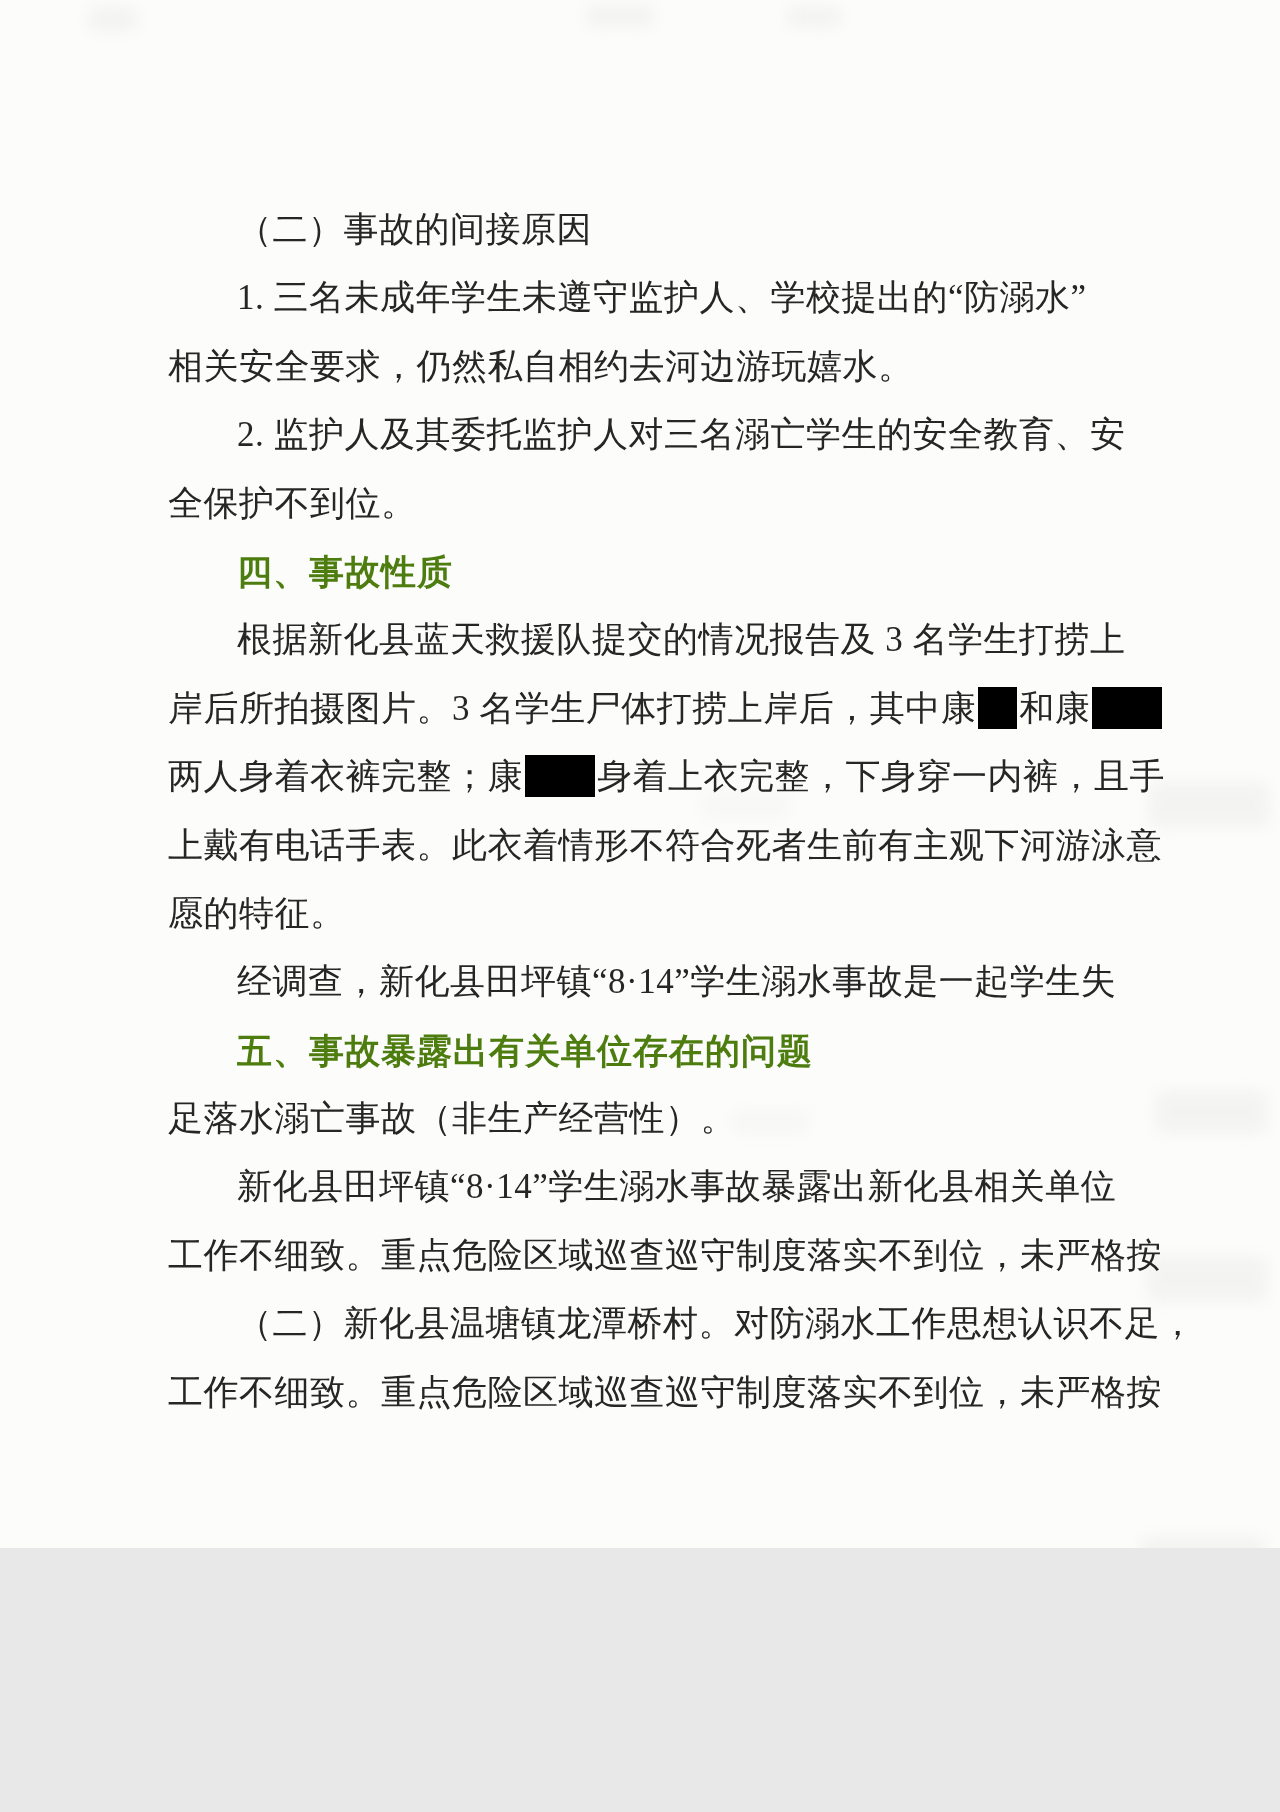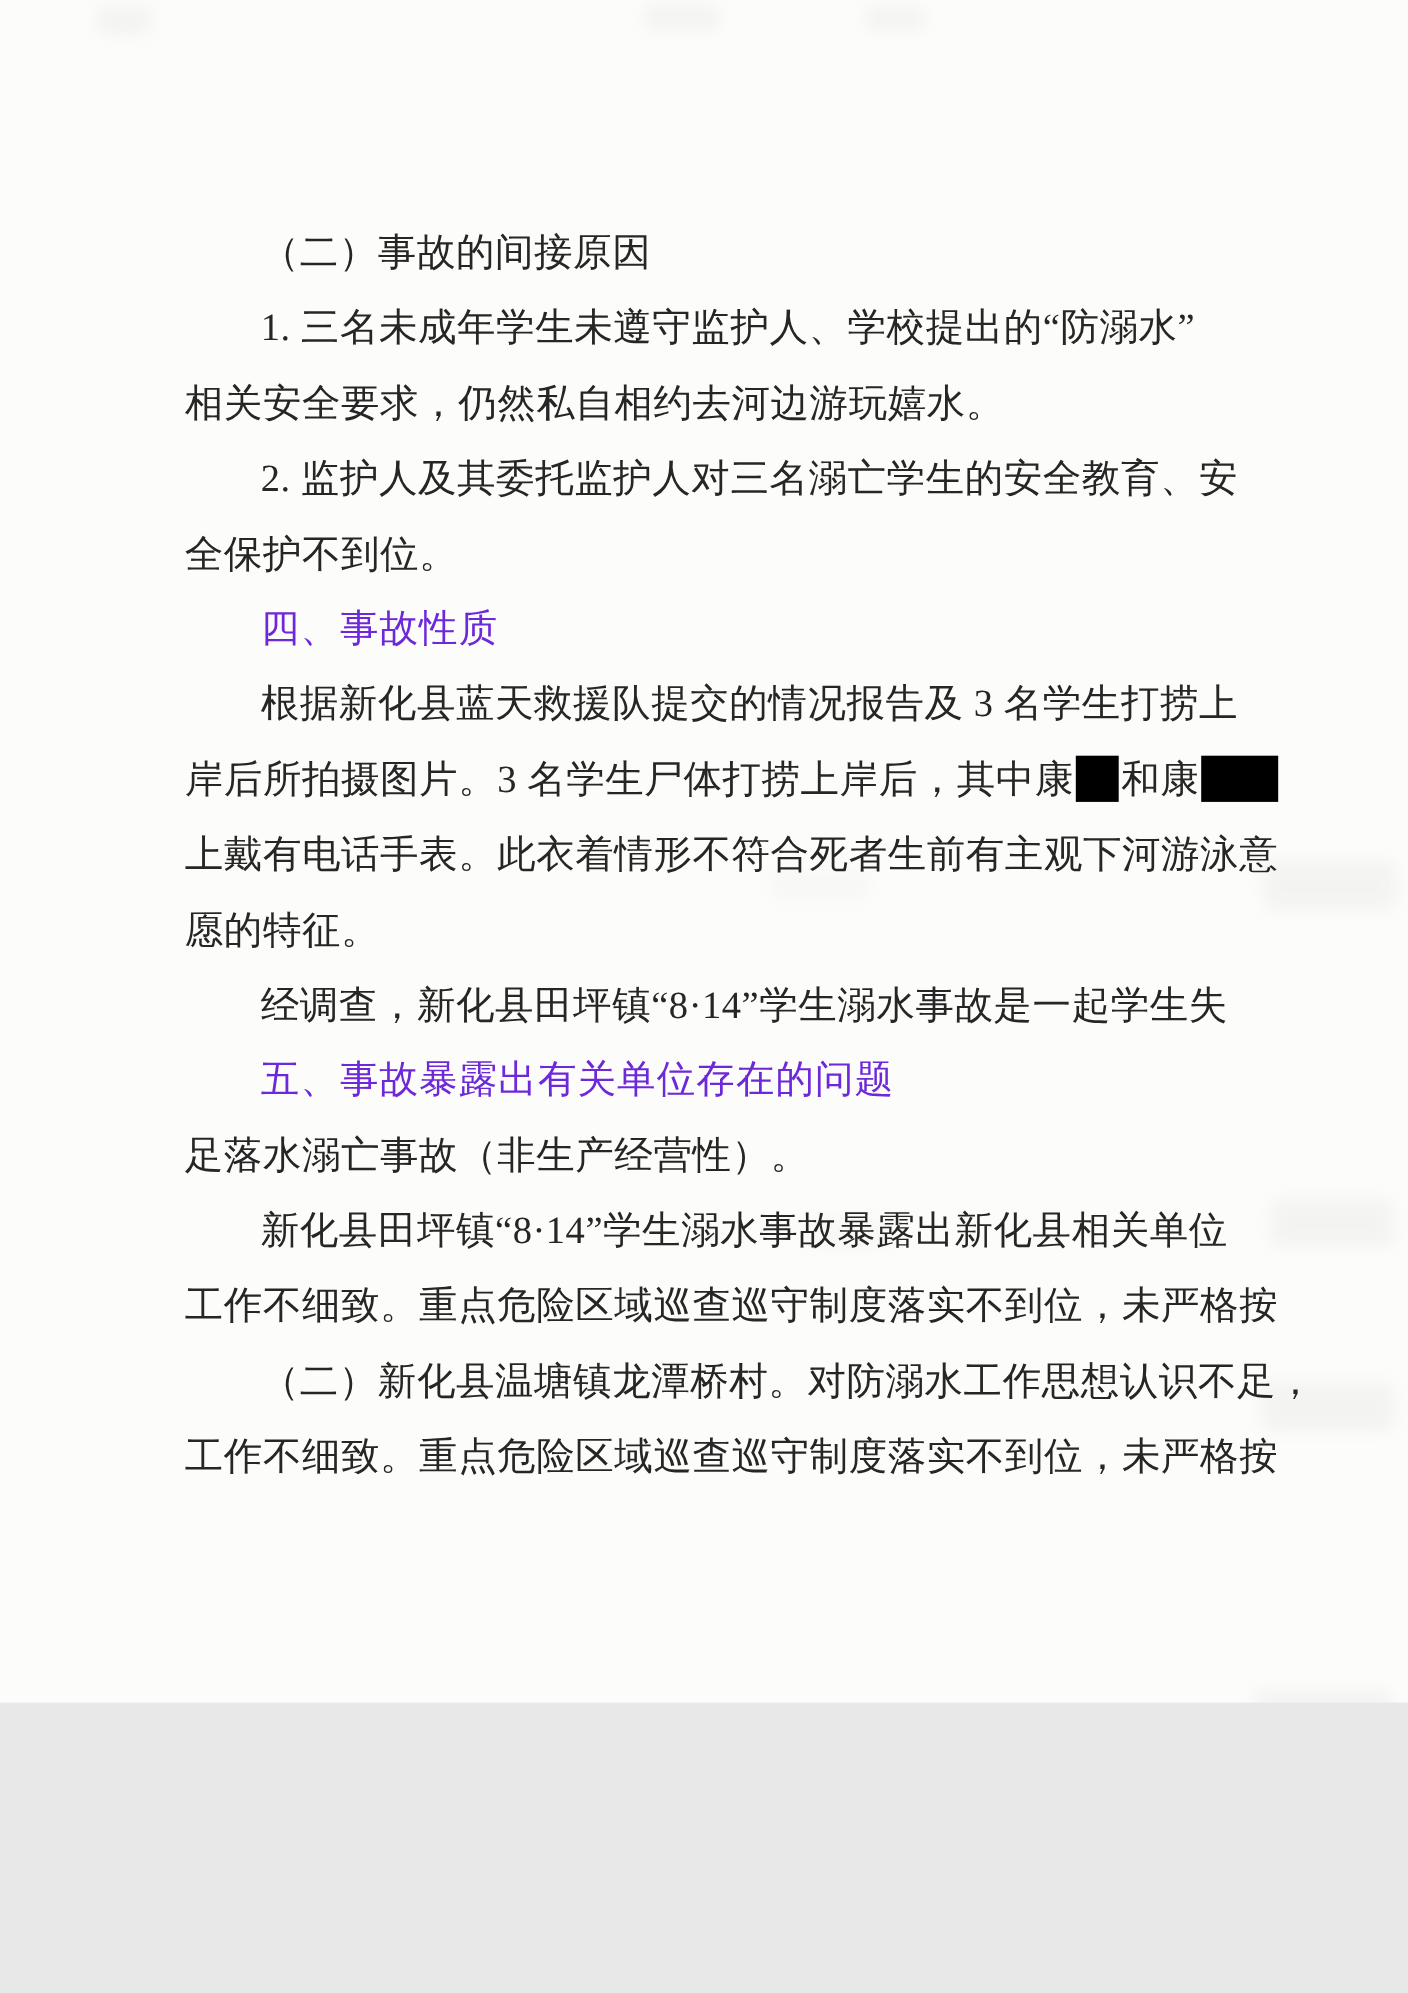--- a/index.html
+++ b/index.html
@@ -47,22 +47,22 @@
     line-height: 68.4px;
     font-size: 35px;
     letter-spacing: 0.5px;
     white-space: nowrap;
   }
   .line.indent {
     text-indent: 69px;
   }
   .line.heading {
     font-family: "Liberation Sans", "DejaVu Sans", sans-serif;
-    font-weight: 400;
-    color: #6d28d9;
+    font-weight: 700;
+    color: #4d7c0f;
     letter-spacing: 1px;
   }
   .redaction {
     display: inline-block;
     height: 42px;
     background: #000;
     vertical-align: middle;
     margin: 0 2px 8px 2px;
   }
   .page-number {
@@ -93,20 +93,21 @@
 
   <div class="doc-body" id="doc-lines">
       <div class="line indent"><span>（二）事故的间接原因</span></div>
       <div class="line indent"><span>1. 三名未成年学生未遵守监护人、学校提出的“防溺水”</span></div>
       <div class="line flush"><span>相关安全要求，仍然私自相约去河边游玩嬉水。</span></div>
       <div class="line indent"><span>2. 监护人及其委托监护人对三名溺亡学生的安全教育、安</span></div>
       <div class="line flush"><span>全保护不到位。</span></div>
       <div class="line indent heading"><span>四、事故性质</span></div>
       <div class="line indent"><span>根据新化县蓝天救援队提交的情况报告及 3 名学生打捞上</span></div>
       <div class="line flush"><span>岸后所拍摄图片。3 名学生尸体打捞上岸后，其中康</span><span class="redaction" style="width: 39px;"></span><span>和康</span><span class="redaction" style="width: 70px;"></span></div>
+      <div class="line flush"><span>两人身着衣裤完整；康</span><span class="redaction" style="width: 70px;"></span><span>身着上衣完整，下身穿一内裤，且手</span></div>
       <div class="line flush"><span>上戴有电话手表。此衣着情形不符合死者生前有主观下河游泳意</span></div>
       <div class="line flush"><span>愿的特征。</span></div>
       <div class="line indent"><span>经调查，新化县田坪镇“8·14”学生溺水事故是一起学生失</span></div>
       <div class="line indent heading"><span>五、事故暴露出有关单位存在的问题</span></div>
       <div class="line flush"><span>足落水溺亡事故（非生产经营性）。</span></div>
       <div class="line indent"><span>新化县田坪镇“8·14”学生溺水事故暴露出新化县相关单位</span></div>
       <div class="line flush"><span>工作不细致。重点危险区域巡查巡守制度落实不到位，未严格按</span></div>
       <div class="line indent"><span>（二）新化县温塘镇龙潭桥村。对防溺水工作思想认识不足，</span></div>
       <div class="line flush"><span>工作不细致。重点危险区域巡查巡守制度落实不到位，未严格按</span></div>
     </div>

